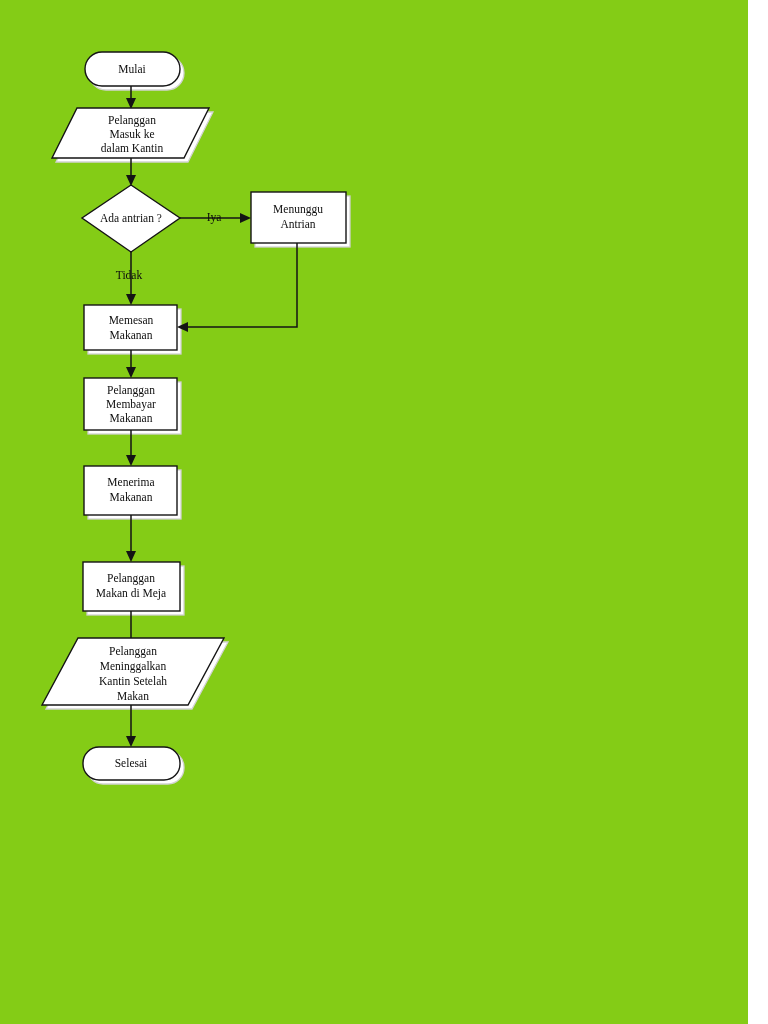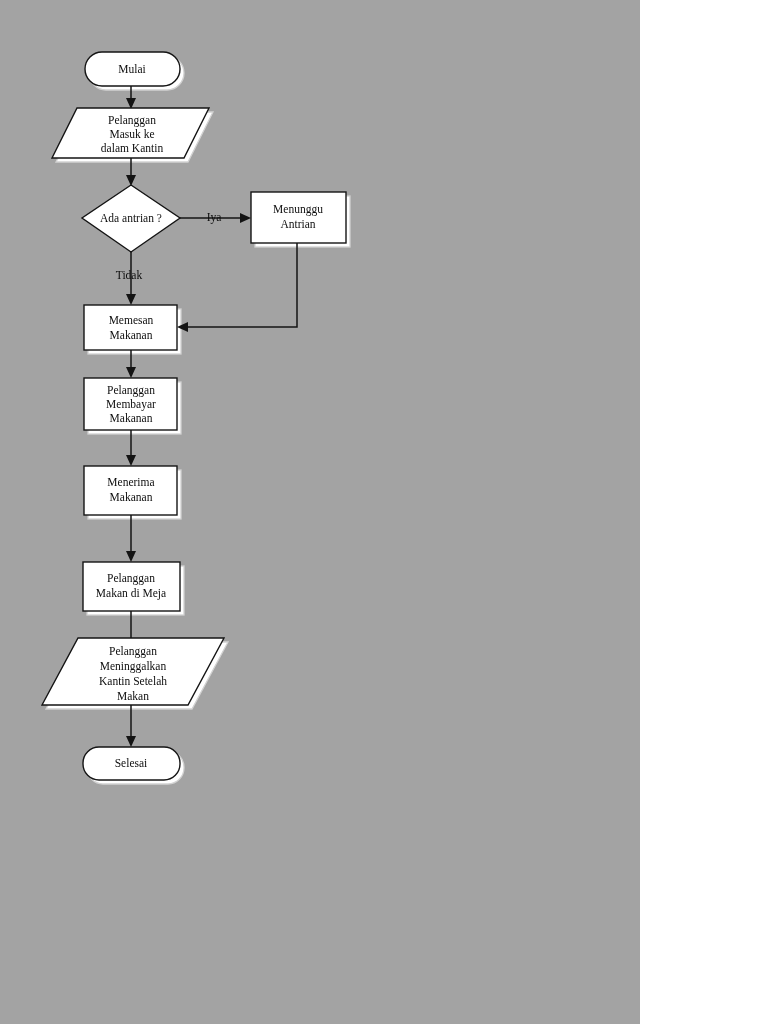--- a/index.html
+++ b/index.html
@@ -2,23 +2,23 @@
 <html><head>
 <meta charset="utf-8">
 <style>
   html, body {
     margin: 0;
     padding: 0;
     background: #ffffff;
   }
   #page {
     position: relative;
-    width: 640px;
+    width: 748px;
     height: 1024px;
-    background: #a3a3a3;
+    background: #84cc16;
     overflow: hidden;
     font-family: "Liberation Serif", "DejaVu Serif", serif;
     text-align: center;
   }
   #flow-svg {
     position: absolute;
     left: 0;
     top: 0;
     width: 768px;
     height: 1024px;

